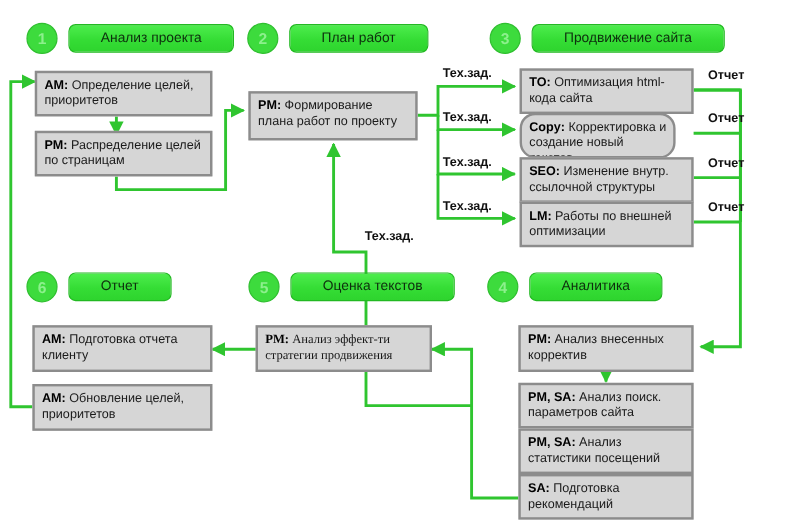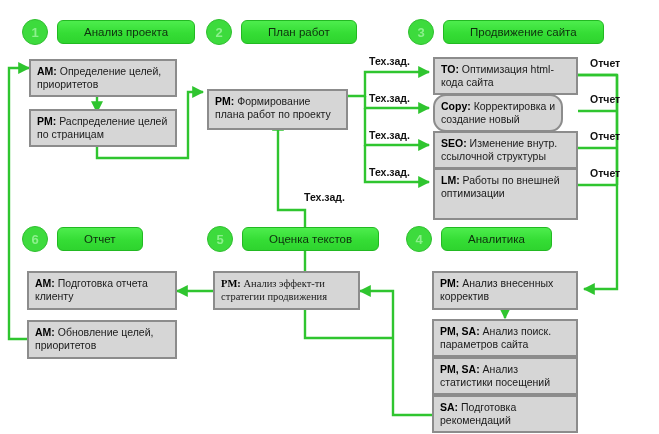--- a/index.html
+++ b/index.html
@@ -161,37 +161,37 @@
   </div>
 
   <div class="box" style="left:29px; top:59px; width:148px; height:38px;">
     <b>AM:</b><span> Определение целей, приоритетов</span>
   </div>
 
   <div class="box" style="left:29px; top:109px; width:148px; height:38px;">
     <b>PM:</b><span> Распределение целей по страницам</span>
   </div>
 
-  <div class="box" style="left:207px; top:76px; width:141px; height:41px;margin-top:13px;">
+  <div class="box" style="left:207px; top:76px; width:141px; height:41px;">
     <b>PM:</b><span> Формирование плана работ по проекту</span>
   </div>
 
   <div class="box" style="left:433px; top:57px; width:145px; height:38px;">
     <b>TO:</b><span> Оптимизация html-кода сайта</span>
   </div>
 
   <div class="box" style="left:433px; top:94px; width:130px; height:38px;border-radius:13px;">
     <b>Copy:</b><span> Корректировка и создание новый текстов</span>
   </div>
 
   <div class="box" style="left:433px; top:131px; width:145px; height:38px;">
     <b>SEO:</b><span> Изменение внутр. ссылочной структуры</span>
   </div>
 
-  <div class="box" style="left:433px; top:168px; width:145px; height:52px;">
+  <div class="box" style="left:433px; top:168px; width:145px; height:38px;">
     <b>LM:</b><span> Работы по внешней оптимизации</span>
   </div>
 
   <div class="box" style="left:432px; top:271px; width:146px; height:39px;">
     <b>PM:</b><span> Анализ внесенных корректив</span>
   </div>
 
   <div class="box" style="left:432px; top:319px; width:146px; height:38px;">
     <b>PM, SA:</b><span> Анализ поиск. параметров сайта</span>
   </div>

